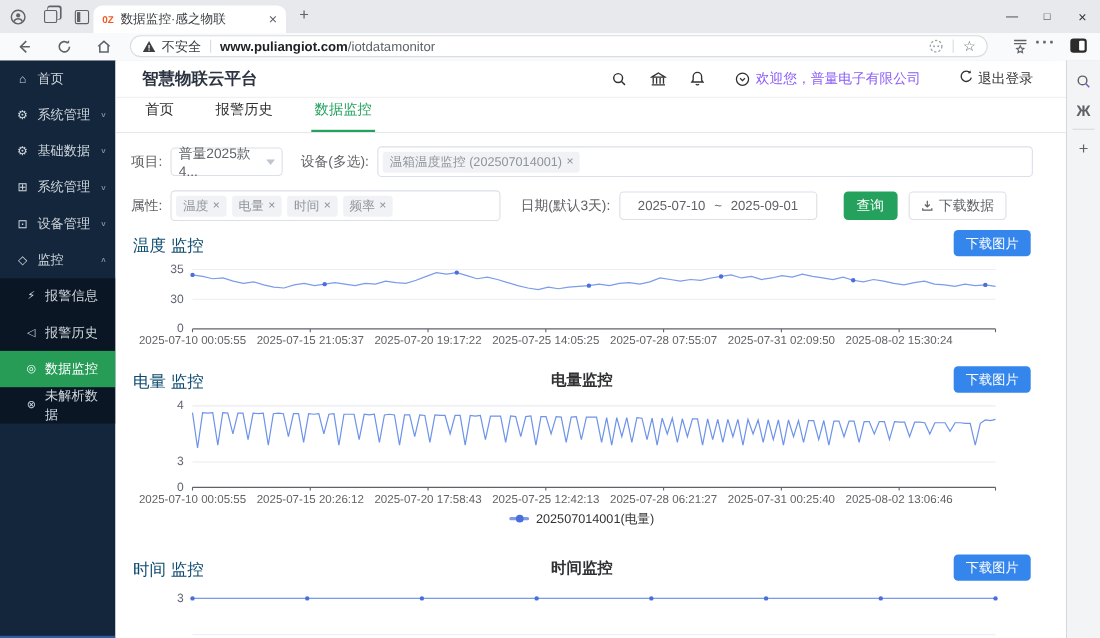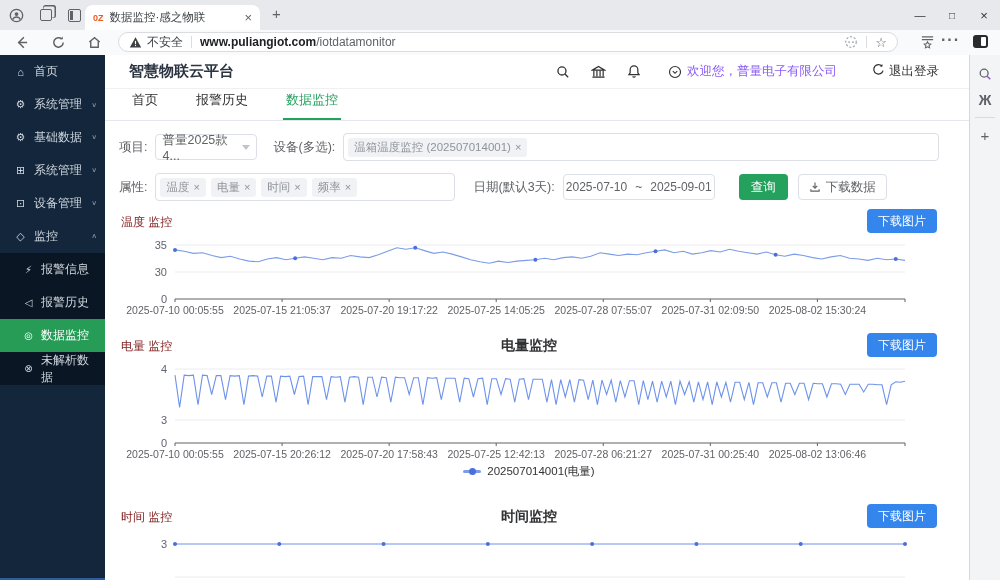--- a/index.html
+++ b/index.html
@@ -60,31 +60,31 @@
   .frow{display:flex;align-items:center;margin-top:12px;font-size:12.5px;color:#606266;}
   .flabel{flex:none;margin-right:8px;}
   .select{width:102px;height:26px;border:1px solid #dcdfe6;border-radius:4px;display:flex;align-items:center;
           padding:0 6px;box-sizing:border-box;color:#606266;}
   .caret{margin-left:auto;width:0;height:0;border-left:4px solid transparent;border-right:4px solid transparent;border-top:5px solid #c0c4cc;}
   .mbox{height:28px;border:1px solid #dcdfe6;border-radius:4px;display:flex;align-items:center;padding:12px 4px;box-sizing:border-box;gap:5px;}
   .devbox{flex:1;}
   .attrbox{width:300px;}
   .tag{background:#f0f2f5;border-radius:3px;padding:2px 6px;font-size:11.5px;color:#909399;display:flex;align-items:center;gap:4px;white-space:nowrap;}
   .tagx{font-size:11px;color:#909399;}
-  .datebox{width:152px;height:26px;border:1px solid #dcdfe6;border-radius:4px;display:flex;align-items:center;justify-content:center;gap:8px;
+  .datebox{width:180px;height:26px;border:1px solid #dcdfe6;border-radius:4px;display:flex;align-items:center;justify-content:center;gap:8px;
            box-sizing:border-box;font-size:12px;color:#606266;}
   .btn-green{height:26px;padding:0 12px;background:#23a15d;color:#fff;border:none;border-radius:4px;font-size:12.5px;margin-left:24px;
              font-family:inherit;}
   .btn-plain{height:26px;padding:0 10px;background:#fff;color:#606266;border:1px solid #dcdfe6;border-radius:4px;font-size:12.5px;margin-left:10px;
              display:flex;align-items:center;gap:5px;font-family:inherit;}
   
   .chart-sec{position:relative;}
   .sec1{margin-top:8px;} .sec2{margin-top:16px;} .sec3{margin-top:26px;}
   .chart-head{position:relative;height:27px;}
-  .side-label{position:absolute;left:2px;top:5px;font-size:12px;color:#7f1d1d;}
+  .side-label{position:absolute;left:2px;top:5px;font-size:15px;color:#0c4a6e;}
   .chart-title{position:absolute;left:0;right:0;top:4px;text-align:center;font-size:14px;font-weight:bold;color:#303133;}
   .dl-btn{position:absolute;right:2px;top:0;height:24px;padding:0 11px;background:#3586ec;color:#fff;border:none;border-radius:4px;
           font-size:12px;font-family:inherit;}
   .plot{position:relative;margin-left:56px;width:730px;margin-top:5px;}
   .plot svg{display:block;overflow:visible;}
   .ylab{position:absolute;left:-60px;width:52px;text-align:right;font-size:11px;color:#5e6470;}
   .xlabels{position:relative;height:13px;margin-top:1px;}
   .xlab{position:absolute;top:0;transform:translateX(-50%);font-size:10.5px;color:#606266;white-space:nowrap;}
   .legend{display:flex;align-items:center;justify-content:center;gap:6px;margin-top:3px;font-size:11.5px;color:#333;height:14px;}
   .legend-icon{width:18px;height:3px;background:#7b9ce8;border-radius:2px;position:relative;}

